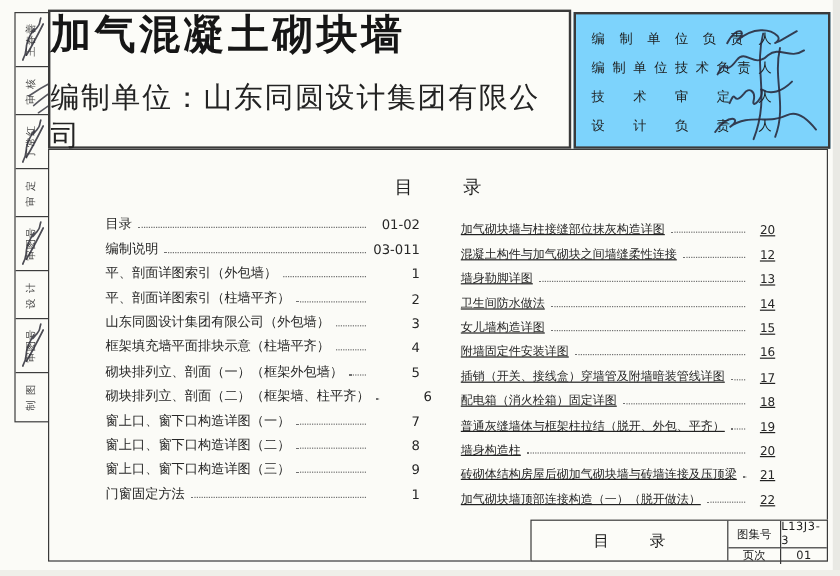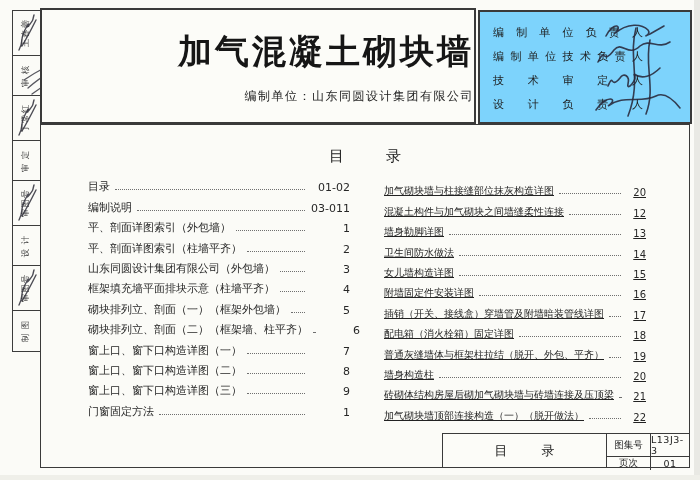--- a/index.html
+++ b/index.html
@@ -33,27 +33,27 @@
   .sb-sig{position:absolute;left:1px;top:1px;width:26px;height:42px;}
   .sb-sig path{fill:none;stroke:#2e2e38;stroke-width:1.4;stroke-linecap:round;opacity:.85;}
 
   .flourish{position:absolute;left:14px;top:10px;width:170px;height:95px;pointer-events:none;}
   .flourish path{fill:none;stroke:#2e2e38;stroke-width:1.3;stroke-linecap:round;opacity:.8;}
 
   
   .title-box{
     position:absolute;left:40px;top:8px;width:436px;height:116px;
     border:2px solid #3a3a3a;box-sizing:border-box;background:#fcfcf8;
-    display:flex;flex-direction:column;align-items:flex-end;justify-content:center;
+    display:flex;flex-direction:column;align-items:flex-start;justify-content:center;
   }
   .main-title{
     font-size:34px;font-weight:bold;letter-spacing:3px;color:#161616;margin-top:2px;
   }
   .publisher{
-    font-size:12px;letter-spacing:1.5px;color:#232323;margin-top:13px;
+    font-size:24px;letter-spacing:1.5px;color:#232323;margin-top:13px;
   }
 
   
   .personnel-box{
     position:absolute;left:478px;top:10px;width:214px;height:114px;
     border:2px solid #3a3a3a;box-sizing:border-box;background:#7dd3fc;
   }
   .pers-rows{position:absolute;left:13px;top:9px;width:150px;}
   .pers-row{
     height:24px;line-height:24px;font-size:11px;color:#1d1d1d;

